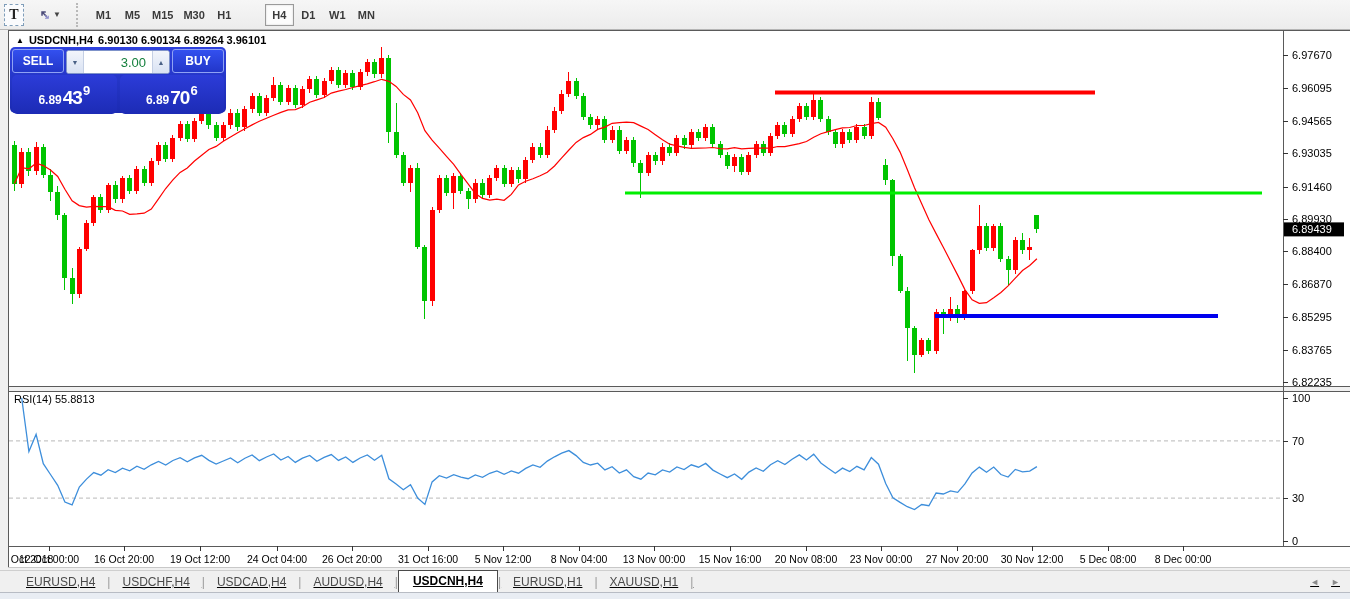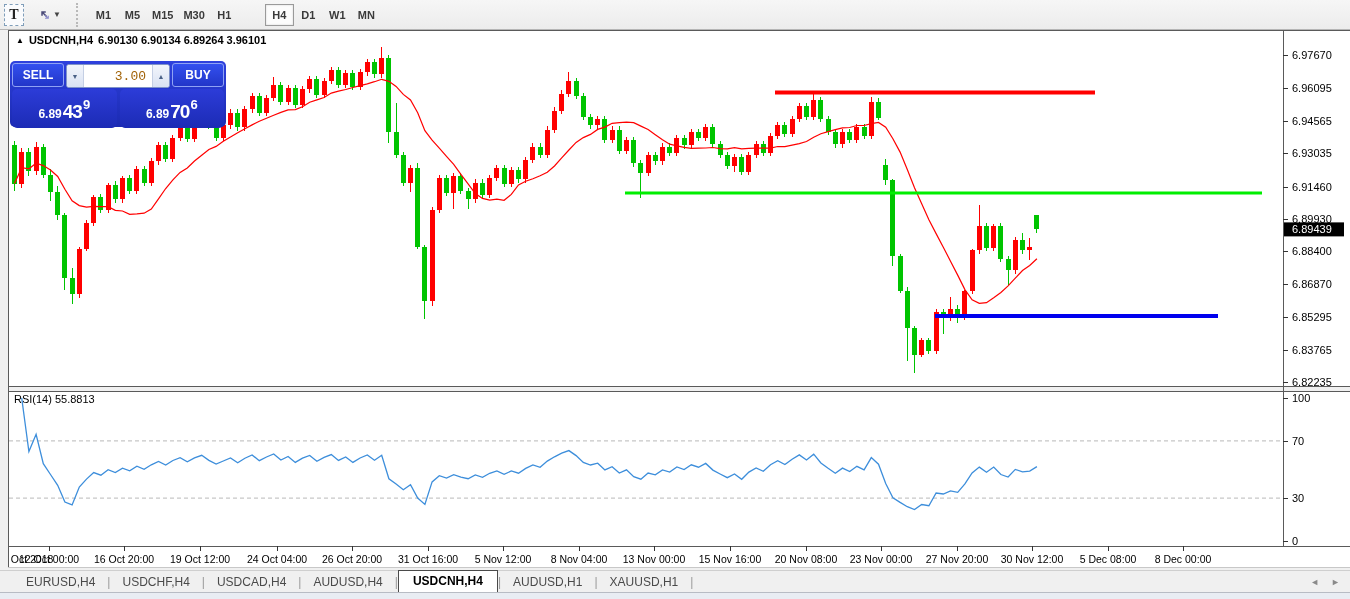--- a/index.html
+++ b/index.html
@@ -20,41 +20,41 @@
           font-size:11px;font-weight:bold;font-family:"Liberation Sans",sans-serif;padding:0 4px;}
   .tf-btn.active{background:#fcfcfc;border:1px solid #9a9a9a;box-shadow:inset 0 0 2px #cfcfcf;margin-left:26px;}
   
   .left-edge{position:absolute;left:0;top:30px;width:8px;height:538px;background:#f0f0f0;border-right:1px solid #9a9a9a;}
   #chart-svg{position:absolute;left:8px;top:30px;}
   .symbol-header{position:absolute;left:16px;top:34px;font-size:11px;font-weight:bold;color:#000;
                  display:flex;align-items:center;gap:5px;z-index:5;}
   .symbol-header .tri{font-size:8px;}
   
   .trade-panel{position:absolute;left:10px;top:47px;width:216px;height:66px;z-index:6;
-               background:linear-gradient(180deg,#2e41dd,#1b2ab2);border-radius:5px;padding:2px;box-sizing:border-box;margin-top:14px;}
+               background:linear-gradient(180deg,#2e41dd,#1b2ab2);border-radius:5px;padding:2px;box-sizing:border-box;}
   .tp-row1{display:flex;height:24px;gap:0;}
   .tp-sell,.tp-buy{width:52px;height:24px;background:linear-gradient(180deg,#3350ef,#2236c9);
       border:1px solid #8fa2f5;border-radius:3px;color:#fff;font-size:12px;font-weight:bold;
       font-family:"Liberation Sans",sans-serif;padding:0;}
   .tp-spin{flex:1;display:flex;align-items:center;height:22px;margin:1px 2px;background:#fff;
            border:1px solid #7f93c9;border-radius:3px;overflow:hidden;}
   .tp-dec,.tp-inc{width:17px;height:22px;border:none;background:linear-gradient(180deg,#f2f5fb,#d9e2f3);
                   color:#4a6186;font-size:7px;padding:0;}
   .tp-dec{border-right:1px solid #c4cfe4;} .tp-inc{border-left:1px solid #c4cfe4;}
   .tp-vol{flex:1;width:50px;border:none;outline:none;text-align:right;font-size:13px;padding:0 6px 0 0;
-          font-family:Liberation Mono, monospace;color:#a16207;}
+          font-family:Liberation Sans, sans-serif;color:#15803d;}
   .tp-row2{display:flex;gap:3px;margin-top:2px;}
   .tp-quote{flex:1;height:36px;border-radius:5px;background:linear-gradient(180deg,#2c3cd8,#1c2bb5);
             color:#fff;display:flex;align-items:flex-end;justify-content:center;padding-bottom:3px;}
   .q-small{font-size:12px;font-weight:bold;margin:0 1px 4px 0;}
   .q-big{font-size:19px;font-weight:bold;line-height:26px;letter-spacing:-1px;}
   .q-sup{font-size:13px;font-weight:bold;margin:0 0 13px 1px;}
   
   .tabbar{position:absolute;left:0;top:570px;width:1350px;height:22px;background:#f0f0f0;
-          border-top:1px solid #cfcfcf;display:flex;align-items:flex-end;}
+          border-top:1px solid #cfcfcf;display:flex;align-items:flex-end;text-decoration:underline;}
   .tabs{display:flex;align-items:flex-end;margin-left:14px;height:22px;}
   .tab{font-size:12px;color:#4a4a4a;padding:3px 12px 4px 12px;white-space:nowrap;}
   .tab.active{background:#fff;border:1px solid #4a4a4a;border-bottom:none;font-weight:bold;color:#000;
               padding:3px 14px 5px 14px;}
   .tab-sep{color:#999;font-size:12px;padding-bottom:4px;}
   .tab-arrows{margin-left:auto;margin-right:10px;display:flex;gap:12px;align-self:center;color:#8a8a8a;font-size:9px;}
   .statusbar{position:absolute;left:0;top:592px;width:1350px;height:7px;background:#e9edf3;border-top:1px solid #b8bcc4;}
 </style>
 </head>
 <body>
@@ -502,21 +502,21 @@
         <span class="tab">EURUSD,H4</span>
         <span class="tab-sep">|</span>
         <span class="tab">USDCHF,H4</span>
         <span class="tab-sep">|</span>
         <span class="tab">USDCAD,H4</span>
         <span class="tab-sep">|</span>
         <span class="tab">AUDUSD,H4</span>
         <span class="tab-sep">|</span>
         <span class="tab active">USDCNH,H4</span>
         <span class="tab-sep">|</span>
-        <span class="tab">AUDUSD,H1</span>
+        <span class="tab">EURUSD,H1</span>
         <span class="tab-sep">|</span>
         <span class="tab">XAUUSD,H1</span>
         <span class="tab-sep">|</span>
       </div>
     <div class="tab-arrows">
       <span>◄</span>
       <span>►</span>
     </div>
   </div>
   <div class="statusbar"></div>

